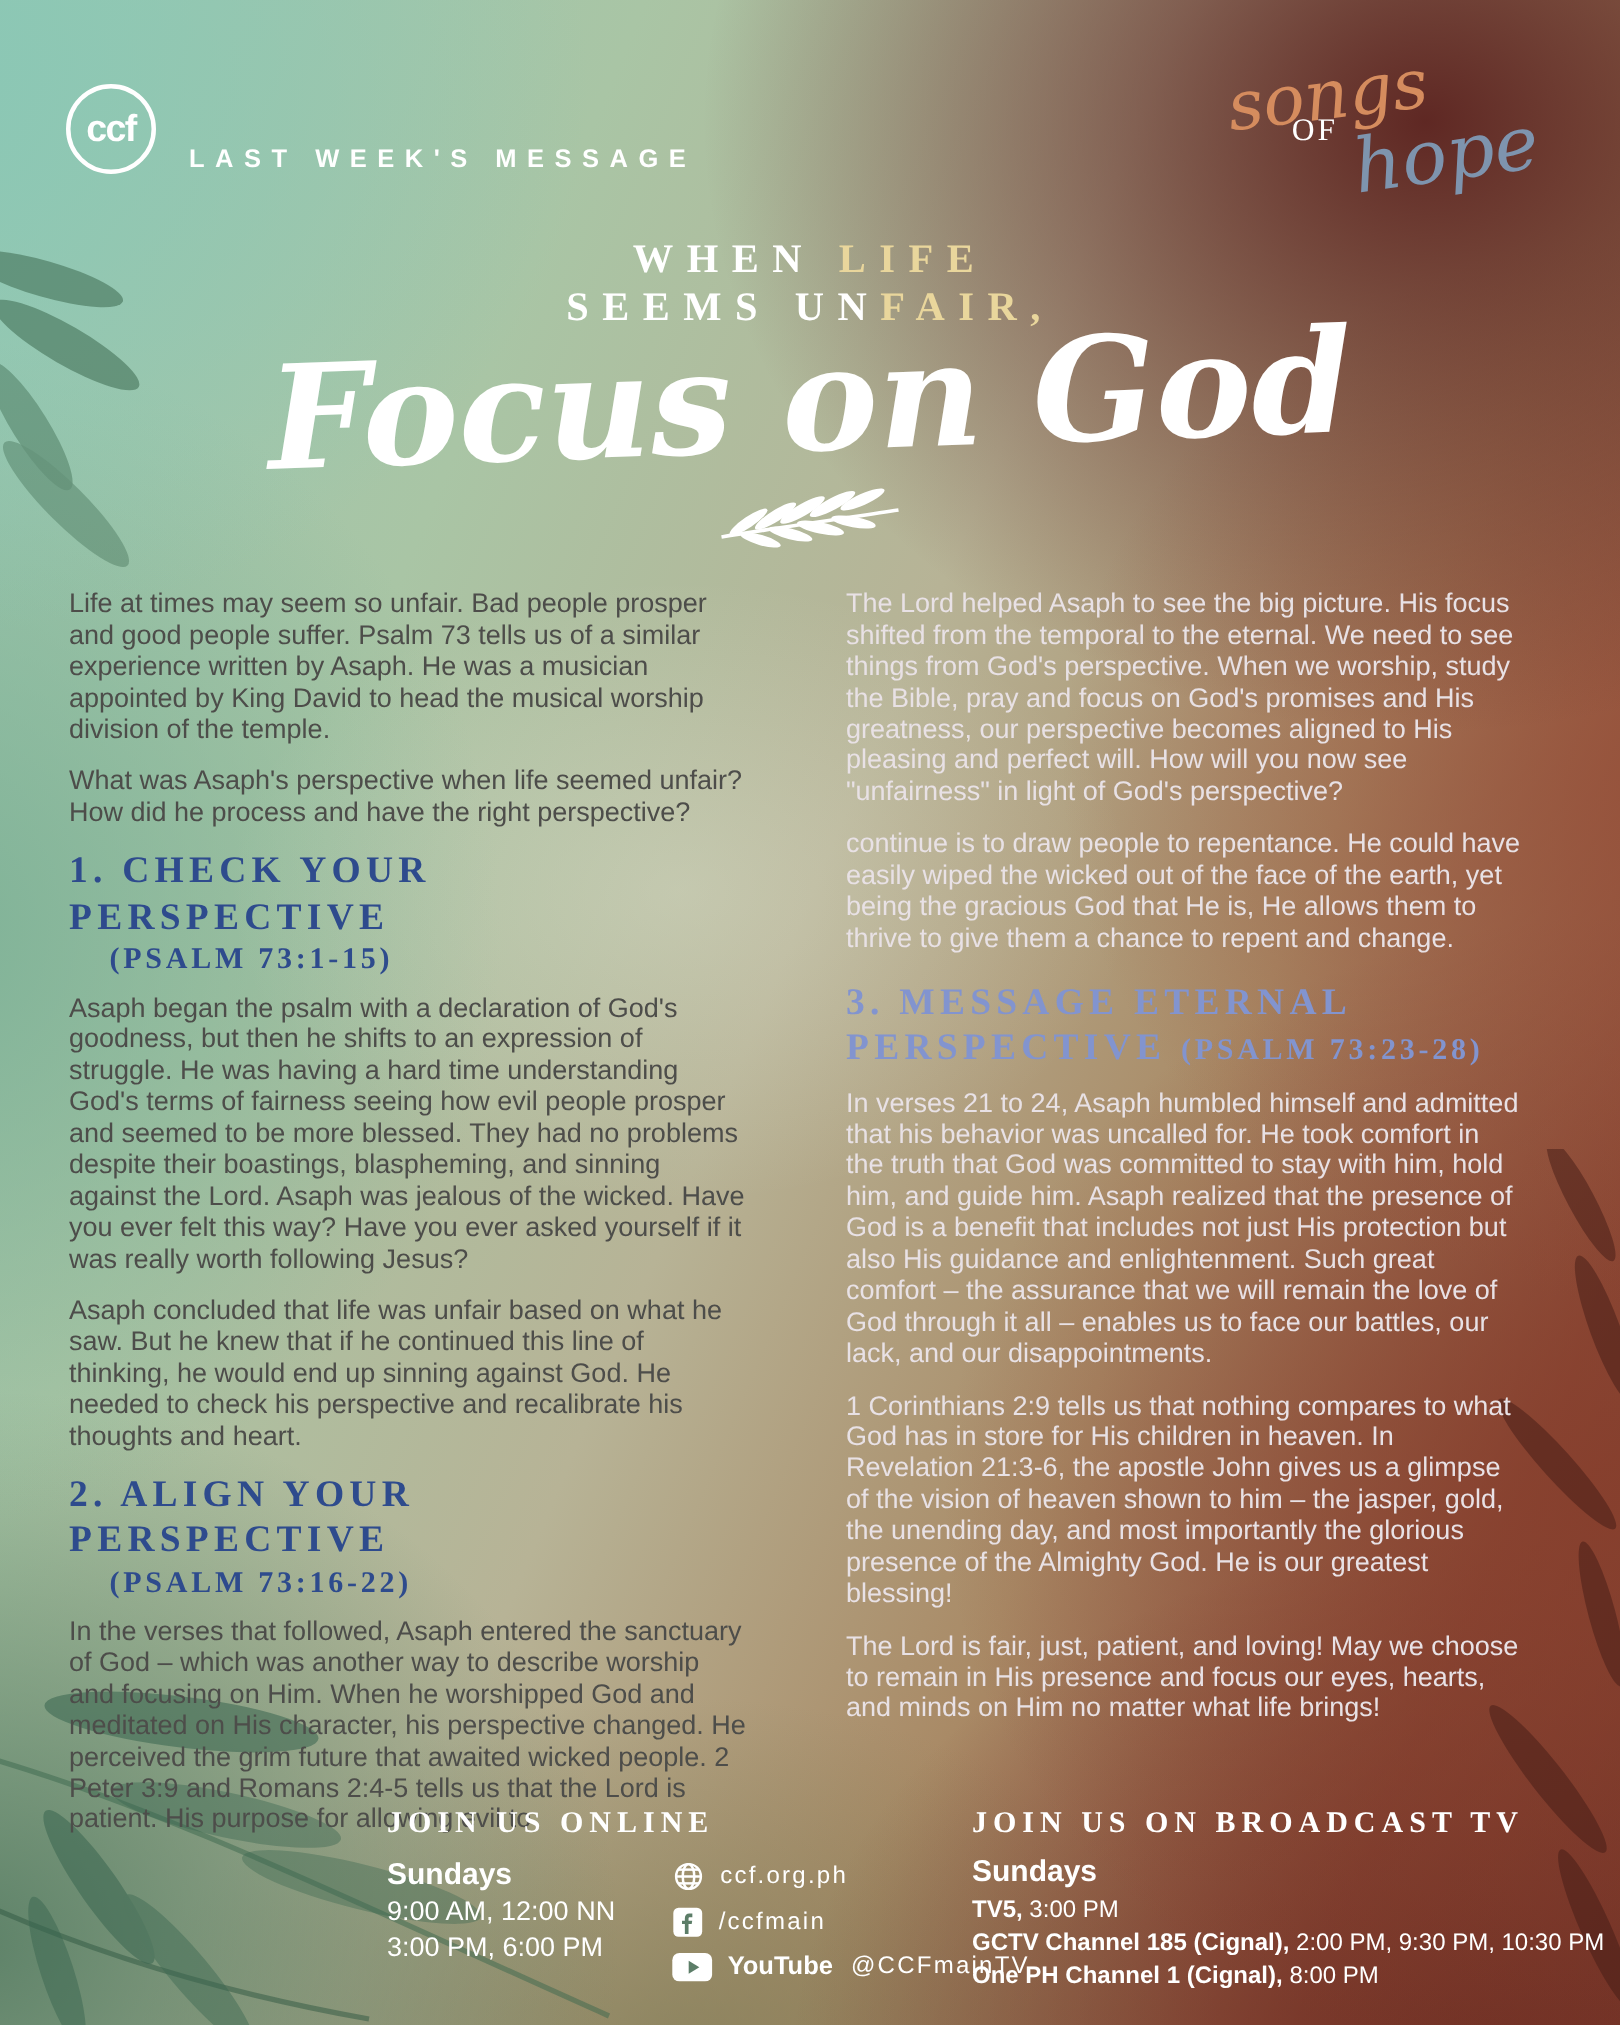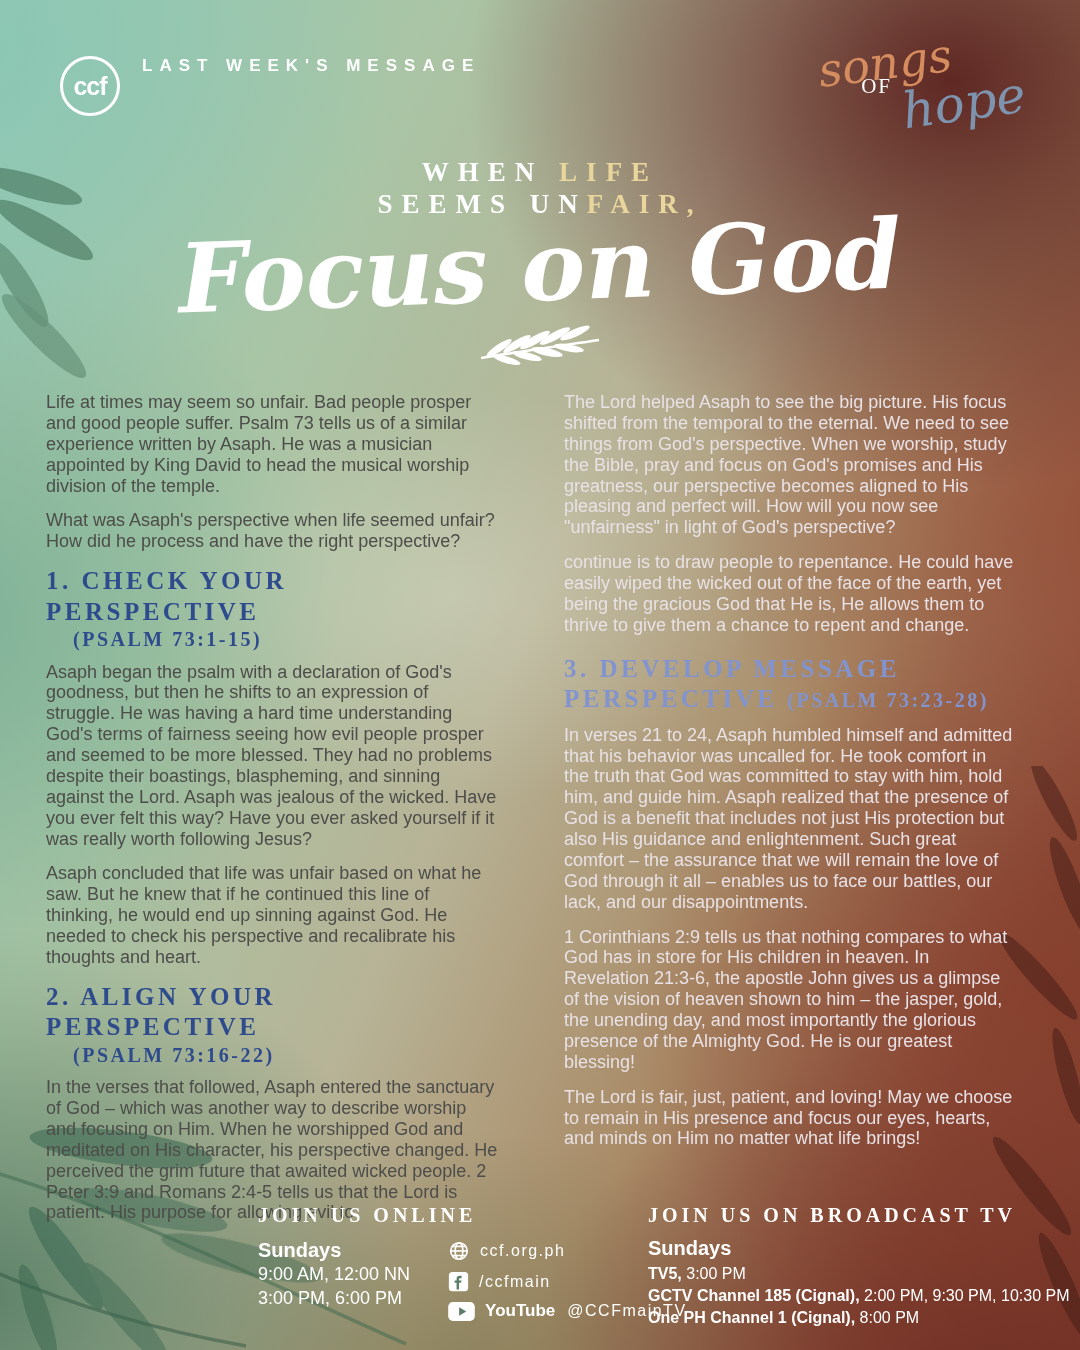--- a/index.html
+++ b/index.html
@@ -14,21 +14,21 @@
       radial-gradient(ellipse 60% 36% at 92% 102%, rgba(110,46,35,0.85), rgba(110,46,35,0) 72%),
       radial-gradient(ellipse 56% 38% at -4% 4%, rgba(138,199,181,0.95), rgba(138,199,181,0) 72%),
       radial-gradient(ellipse 50% 42% at -4% 46%, rgba(124,176,149,0.90), rgba(124,176,149,0) 70%),
       radial-gradient(ellipse 56% 38% at -2% 96%, rgba(86,124,99,0.92), rgba(86,124,99,0) 72%),
       radial-gradient(ellipse 48% 26% at 42% 102%, rgba(126,124,86,0.70), rgba(126,124,86,0) 70%),
       linear-gradient(113deg,#97c8b2 0%,#a9c5a5 26%,#b7b396 48%,#a98a66 68%,#8c4b38 87%,#7b3a2c 100%);
   }
   .deco{position:absolute;pointer-events:none;}
 
   
-  .header-left{position:absolute;left:60px;top:56px;display:flex;align-items:flex-start;gap:22px;color:#fff;}
+  .header-left{position:absolute;left:44px;top:56px;display:flex;align-items:flex-end;gap:22px;color:#fff;}
   .logo-circle{width:54px;height:54px;border:3.5px solid #fff;border-radius:50%;display:flex;align-items:center;justify-content:center;
     font-weight:bold;font-size:25px;letter-spacing:-1px;}
   .msg-label{font-size:17px;font-weight:bold;letter-spacing:7px;}
 
   .brand{position:absolute;right:56px;top:34px;width:230px;height:112px;}
   .brand-songs{position:absolute;right:72px;top:2px;font-family:"DejaVu Serif",serif;font-style:italic;font-size:46px;color:#d58c5e;transform:rotate(-7deg);}
   .brand-of{position:absolute;right:132px;top:40px;font-family:"Liberation Serif",serif;font-size:21px;letter-spacing:2px;color:#fff;}
   .brand-hope{position:absolute;right:-2px;top:40px;font-family:"DejaVu Serif",serif;font-style:italic;font-size:50px;color:#7e94ae;transform:rotate(-8deg);}
 
   
@@ -161,21 +161,21 @@
       </div>
       <p>In the verses that followed, Asaph entered the sanctuary of God – which was another way to describe worship and focusing on Him. When he worshipped God and meditated on His character, his perspective changed. He perceived the grim future that awaited wicked people. 2 Peter 3:9 and Romans 2:4-5 tells us that the Lord is patient. His purpose for allowing evil to</p>
     </div>
 
     <div class="col col-right">
       <p>The Lord helped Asaph to see the big picture. His focus shifted from the temporal to the eternal.  We need to see things from God's perspective. When we worship, study the Bible, pray and focus on God's promises and His greatness, our perspective becomes aligned to His pleasing and perfect will. How will you now see "unfairness" in light of God's perspective?</p>
       <p>continue is to draw people to repentance. He could have easily wiped the wicked out of the face of the earth, yet being the gracious God that He is, He allows them to thrive to give them a chance to repent and change.</p>
 
       <div class="sec-head peri" style="margin-top:18px;">
         <span>3.</span>
-        <span>DEVELOP MESSAGE PERSPECTIVE</span>
+        <span>MESSAGE ETERNAL PERSPECTIVE</span>
         <span class="sec-ref">(PSALM 73:23-28)</span>
       </div>
       <p>In verses 21 to 24, Asaph humbled himself and admitted that his behavior was uncalled for. He took comfort in the truth that God was committed to stay with him, hold him, and guide him. Asaph realized that the presence of God is a benefit that includes not just His protection but also His guidance and enlightenment. Such great comfort – the assurance that we will remain the love of God through it all – enables us to face our battles, our lack, and our disappointments.</p>
       <p>1 Corinthians 2:9 tells us that nothing compares to what God has in store for His children in heaven. In Revelation 21:3-6, the apostle John gives us a glimpse of the vision of heaven shown to him – the jasper, gold, the unending day, and most importantly the glorious presence of the Almighty God. He is our greatest blessing!</p>
       <p>The Lord is fair, just, patient, and loving! May we choose to remain in His presence and focus our eyes, hearts, and minds on Him no matter what life brings!</p>
     </div>
   </div>
 
   <div class="footer">
 

